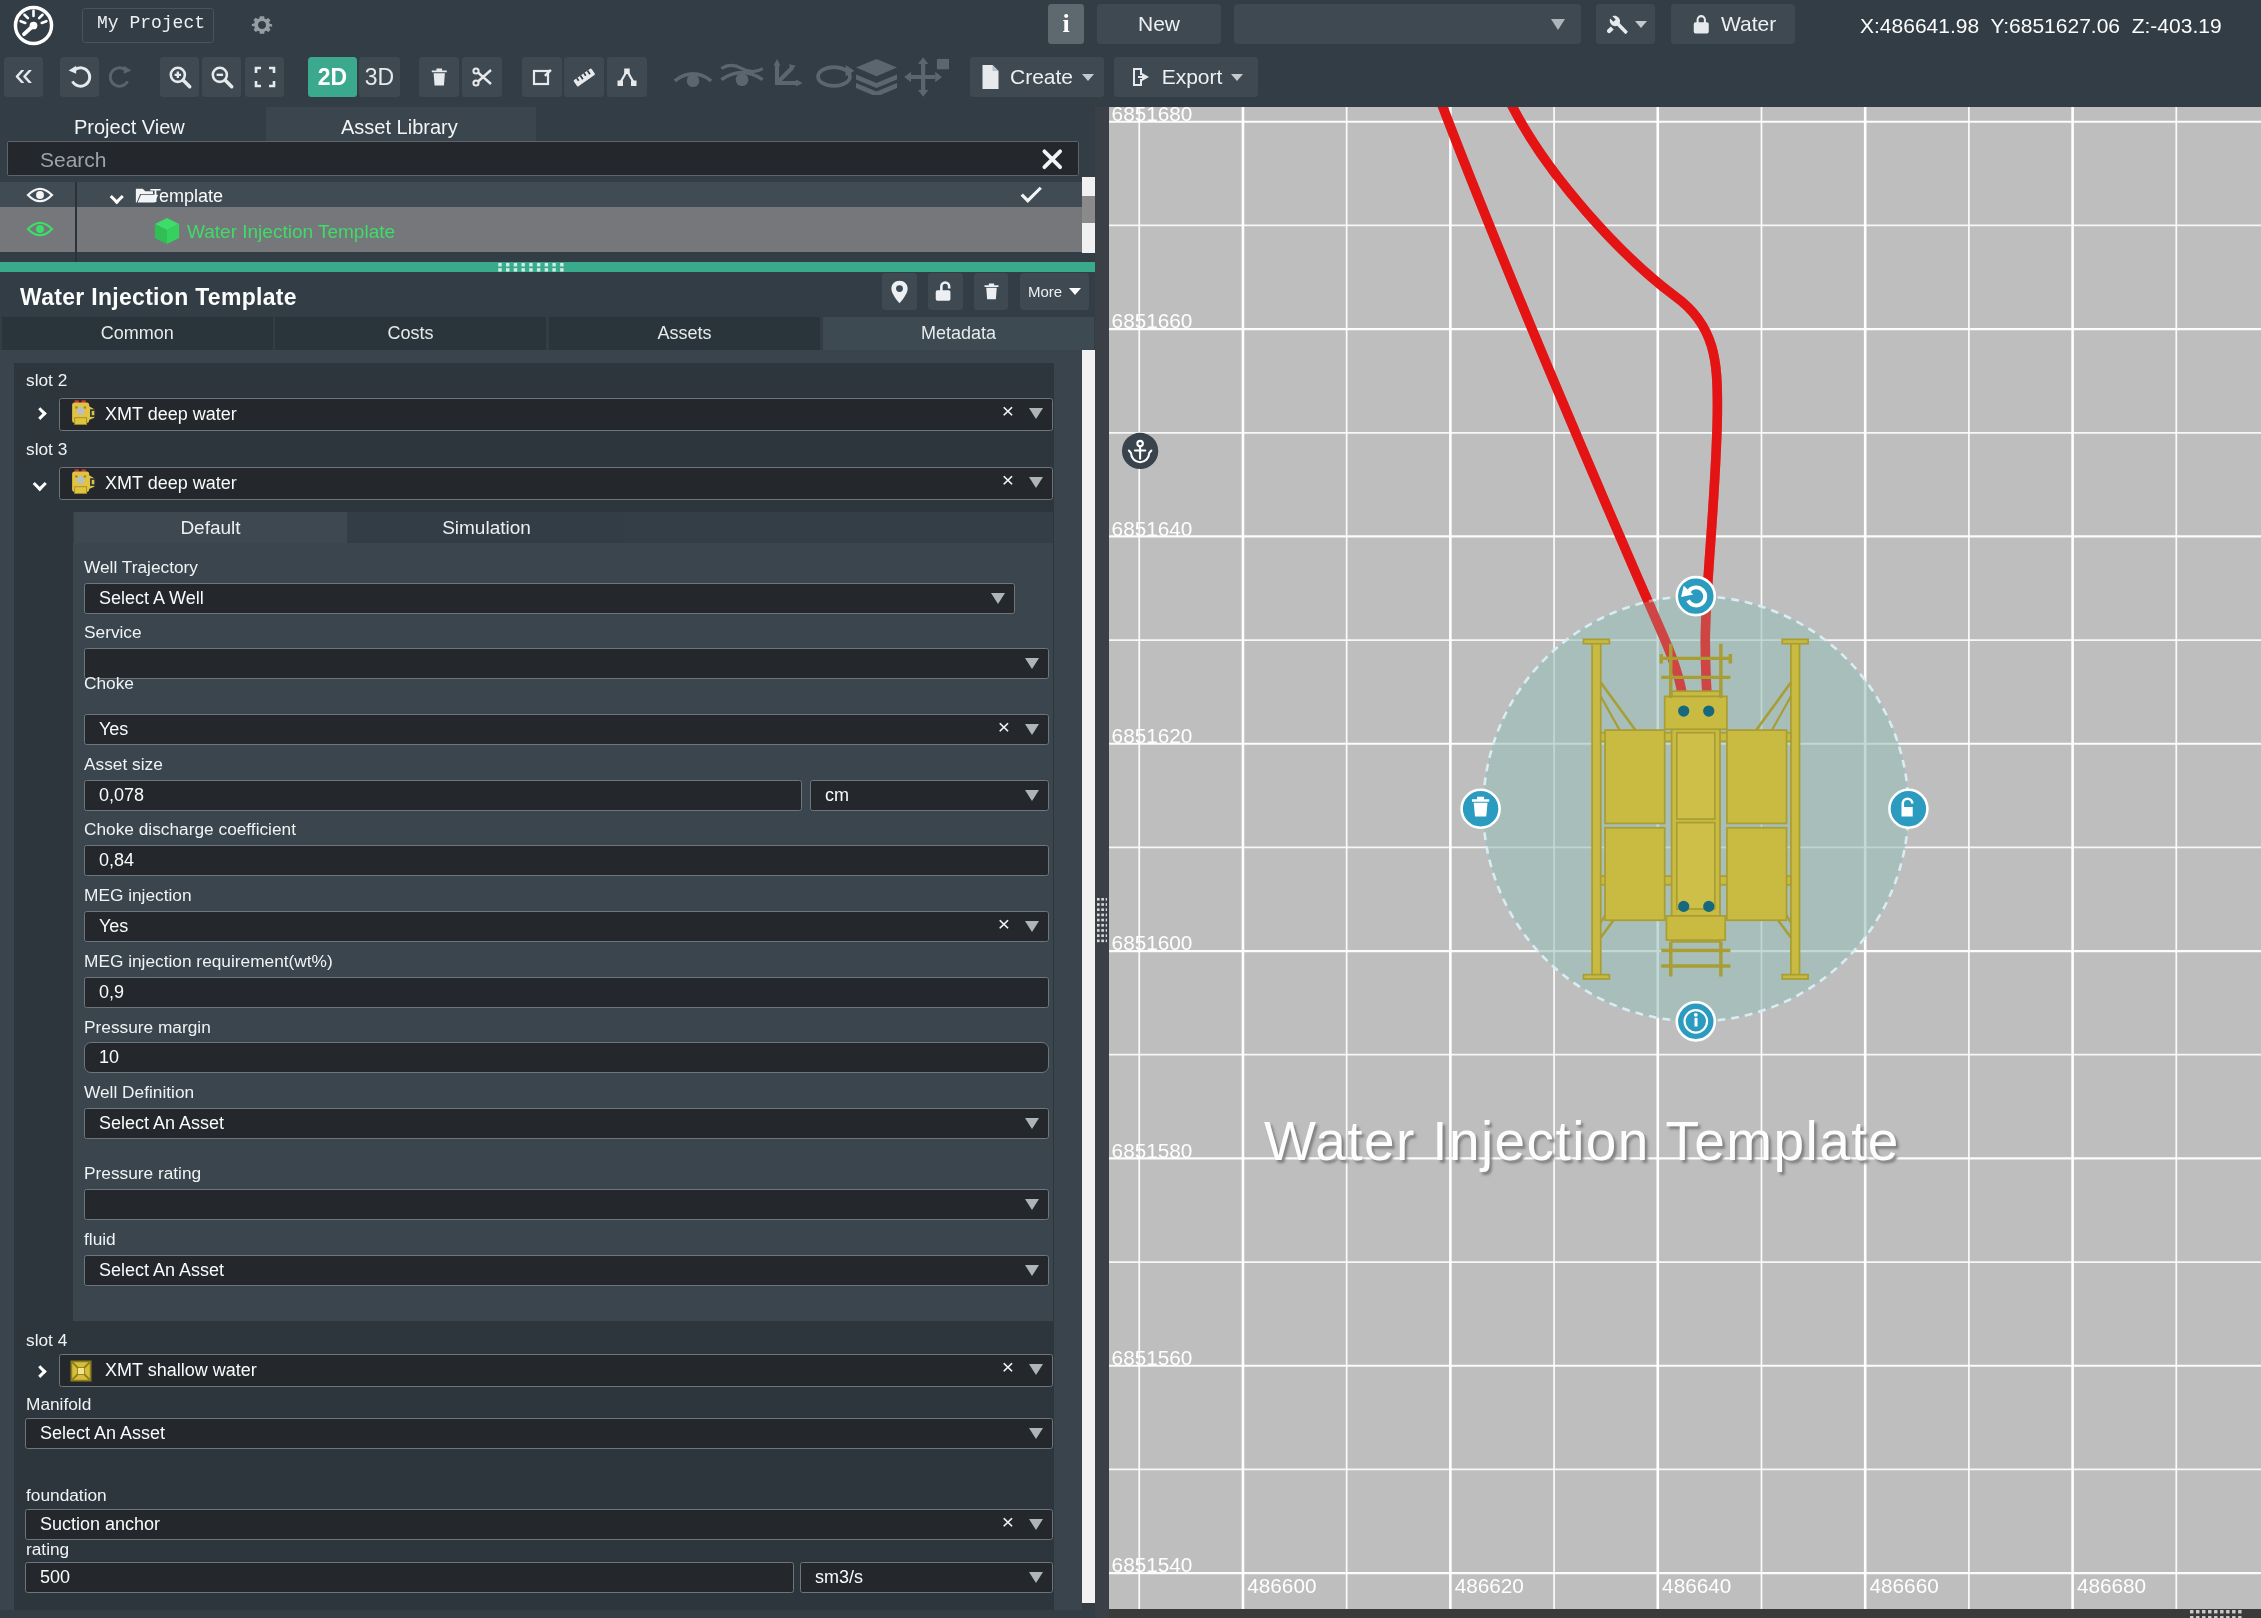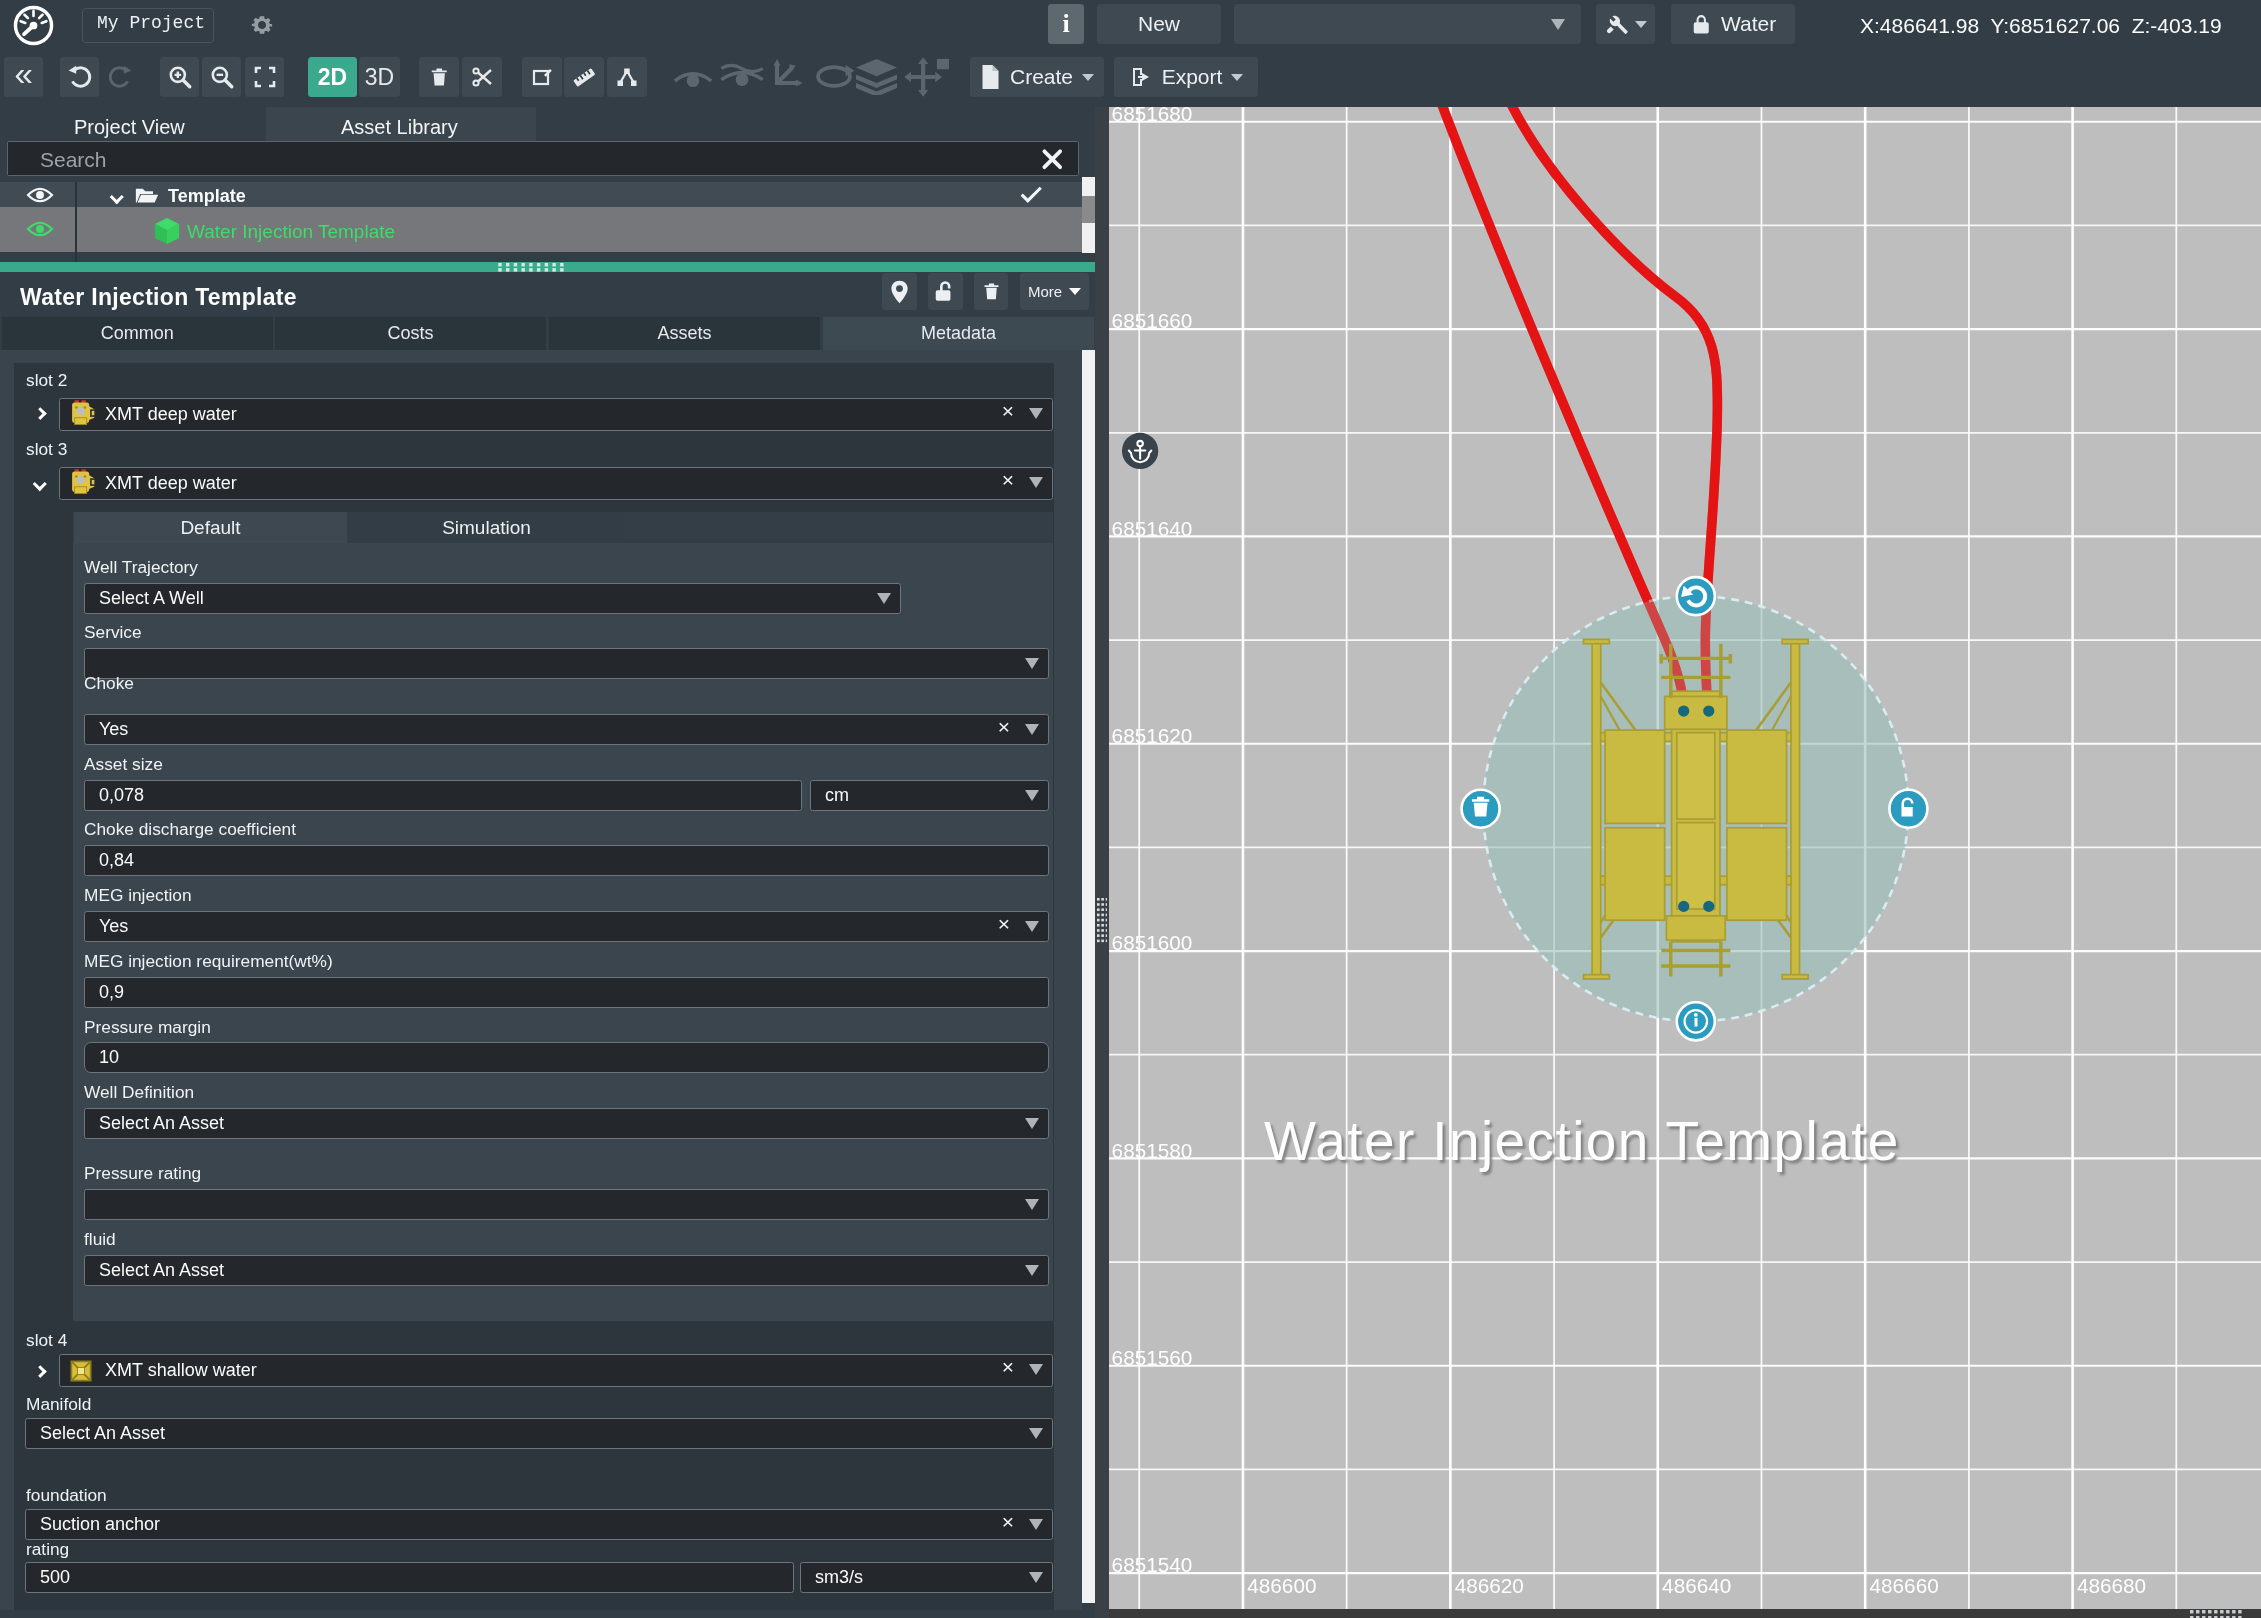--- a/index.html
+++ b/index.html
@@ -185,21 +185,21 @@
 <div class="a" style="left:0;top:207px;width:1082px;height:45px;background:#75777A;"></div>
 <div class="a" style="left:75px;top:182px;width:1.7px;height:83px;background:#2A333A;"></div>
 <svg class="a" style="left:26px;top:186px" width="28" height="18" viewBox="0 0 32 21">
     <path d="M2 10.5 Q16 -4 30 10.5 Q16 25 2 10.5z" fill="none" stroke="#F2F4F5" stroke-width="2.6"></path>
     <circle cx="16" cy="10.5" r="4.6" fill="#F2F4F5"></circle>
   </svg>
 <div class="a" style="left:112px;top:188px;"><span style="display:inline-block;width:9.5px;height:9.5px;border-right:3.5px solid #fff;border-bottom:3.5px solid #fff;transform:rotate(45deg);"></span></div>
 <svg class="a" style="left:135px;top:187px" width="24" height="17.3" viewBox="0 0 28 20">
     <path fill="#F2F4F5" d="M1 2h8l3 3h9v3H6L2 18H1zM7 9h20l-4 9H3z"></path>
   </svg>
-<div class="a" style="left:168px;top:186px;font-size:18px;color:#FBFCFC;font-weight:bold;">Template</div>
+<div class="a" style="left:150px;top:186px;font-size:18px;color:#FBFCFC;">Template</div>
 <svg class="a" style="left:1020px;top:186px" width="22.5" height="17.3" viewBox="0 0 26 20">
     <path d="M2 10 L9 17 L24 2" fill="none" stroke="#F2F4F5" stroke-width="3.6"></path>
   </svg>
 <svg class="a" style="left:26px;top:220px" width="28" height="18" viewBox="0 0 32 21">
     <path d="M2 10.5 Q16 -4 30 10.5 Q16 25 2 10.5z" fill="none" stroke="#3EDC68" stroke-width="2.6"></path>
     <circle cx="16" cy="10.5" r="4.6" fill="#3EDC68"></circle>
   </svg>
 <svg class="a" style="left:154px;top:217px" width="26" height="28" viewBox="0 0 30 32">
     <path fill="#3EDC68" d="M15 1 L29 8 L15 15 L1 8z"></path>
     <path fill="#2FBF55" d="M1 8 L15 15 L15 31 L1 24z"></path>
@@ -288,21 +288,21 @@
     <circle cx="12" cy="10" r="1.5" fill="#9a8b20"></circle>
     <circle cx="22" cy="10" r="1.5" fill="#9a8b20"></circle>
     <rect x="10" y="22" width="14" height="8" fill="#E0C341" stroke="#9a8b20"></rect>
   </svg>
 
 <div class="a" style="left:73px;top:512px;width:980px;height:809px;background:#3A454D;"></div>
 <div class="a" style="left:73px;top:512px;width:980px;height:31px;background:#343E46;"></div>
 <div class="a" style="left:74px;top:512px;width:273px;height:31px;background:#3D4850;display:flex;align-items:center;justify-content:center;font-size:19px;">Default</div>
 <div class="a" style="left:349px;top:512px;width:275px;height:31px;background:#333D45;display:flex;align-items:center;justify-content:center;font-size:19px;">Simulation</div>
 <div class="lbl" style="left:84px;top:557px;">Well Trajectory</div>
-<div class="inp" style="left:84px;top:583px;width:817px;">Select A Well<span class="dd tri"></span></div>
+<div class="inp" style="left:84px;top:583px;width:931px;">Select A Well<span class="dd tri"></span></div>
 <div class="lbl" style="left:84px;top:622px;">Service</div>
 <div class="inp" style="left:84px;top:648px;width:965px;">
     <span class="dd tri"></span>
   </div>
 <div class="lbl" style="left:84px;top:673px;">Choke</div>
 <div class="inp" style="left:84px;top:714px;width:965px;">Yes<span class="x">×</span><span class="dd tri"></span></div>
 <div class="lbl" style="left:84px;top:754px;">Asset size</div>
 <div class="inp" style="left:84px;top:780px;width:718px;">0,078</div>
 <div class="inp" style="left:810px;top:780px;width:239px;">cm<span class="dd tri"></span></div>
 <div class="lbl" style="left:84px;top:819px;">Choke discharge coefficient</div>

